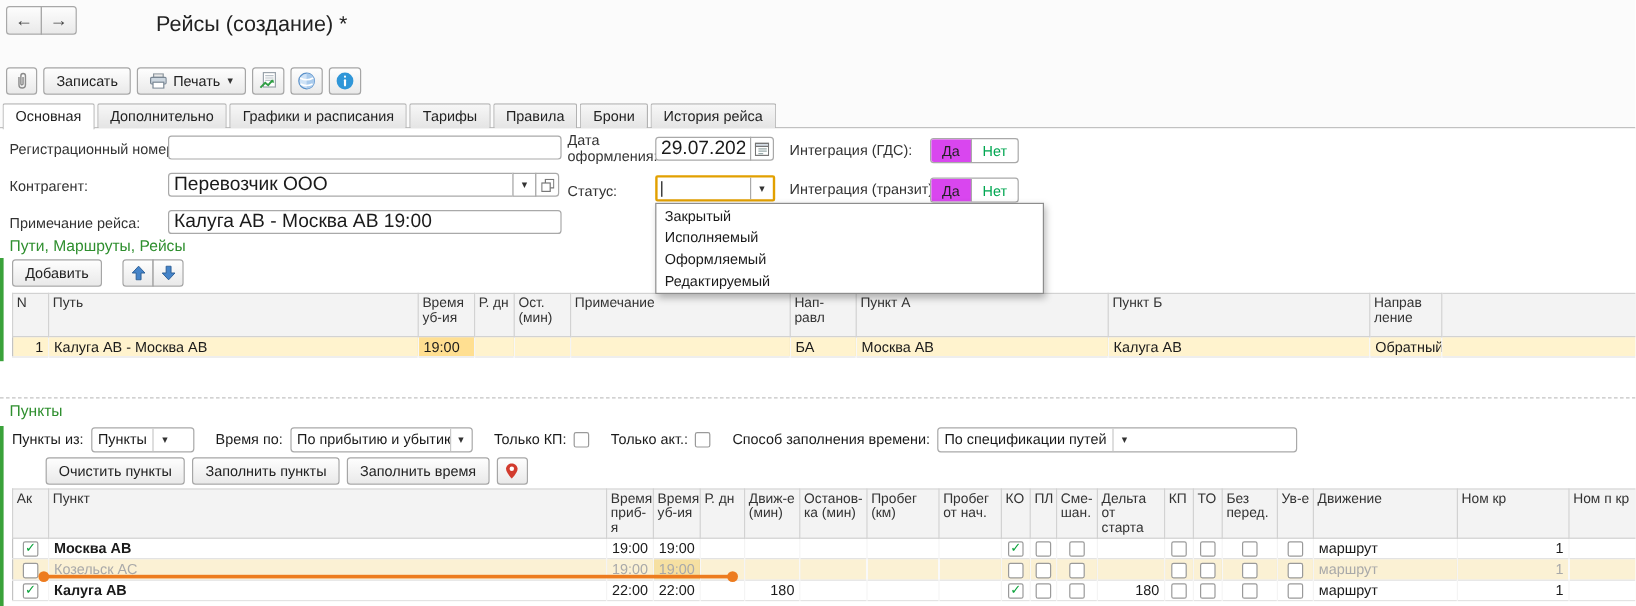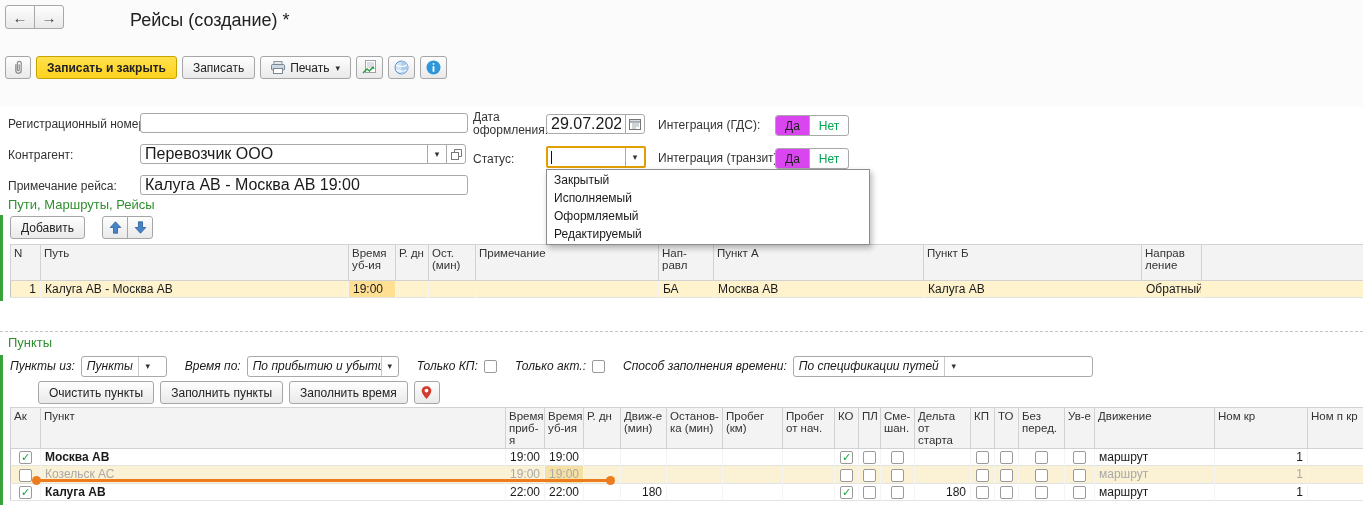--- a/index.html
+++ b/index.html
@@ -88,21 +88,21 @@
 
   
   .cb { display:inline-flex; width:13px; height:13px; border:1px solid #9a9a9a; border-radius:2px;
         background:#fff; align-items:center; justify-content:center; font-size:11px; font-weight:bold;
         color:#0ca33c; line-height:1; cursor:default; vertical-align:middle; }
   .cb .tick { visibility:hidden; }
   .cb.checked .tick { visibility:visible; }
   .cb-cell { text-align:center; padding:1px 0 !important; }
 
   
-  .filters { position:absolute; left:10px; top:248px; height:22px; display:flex; align-items:center; gap:6px; white-space:nowrap;font-style:italic; }
+  .filters { position:absolute; left:10px; top:248px; height:22px; display:flex; align-items:center; gap:6px; white-space:nowrap; }
   .combo { display:inline-flex; height:21px; border:1px solid #a9a9a9; border-radius:3px; background:#fff; align-items:stretch; overflow:hidden; }
   .combo-text { display:flex; align-items:center; padding:0 5px; overflow:hidden; }
   .combo-btn { width:19px; display:flex; align-items:center; justify-content:center; border-left:1px solid #c9c9c9; font-size:9px; color:#333; }
   .filters .gap { width:6px; }
 
   .ptbuttons { position:absolute; left:10px; top:274px; display:flex; gap:6px; align-items:flex-start;padding-left:28px; }
 
   
   .drag-line { position:absolute; left:35px; top:372px; width:577px; height:3px; background:#ed7c1f; z-index:5; }
   .drag-line .dot { position:absolute; top:-3px; width:9px; height:9px; border-radius:50%; background:#ed7c1f; }
@@ -128,23 +128,20 @@
   </div>
 
   <div class="toolbar">
     <div class="btn icon-only">
       <span>
         <svg width="13" height="15" viewBox="0 0 13 15">
             <path d="M3.8 4.2 L3.8 10.6 a2.7 2.7 0 0 0 5.4 0 L9.2 3.2 a1.9 1.9 0 0 0 -3.8 0 L5.4 9.8 a0.9 0.9 0 0 0 1.8 0 L7.2 4.2" fill="none" stroke="#8b8b8b" stroke-width="1.2"></path>
           </svg>
       </span>
     </div>
-    <div class="btn primary">
-        <span>Записать и закрыть</span>
-      </div>
     <div class="btn">
         <span>Записать</span>
       </div>
     <div class="btn">
       <span>
         <svg width="14" height="13" viewBox="0 0 14 13">
             <rect x="3" y="0.5" width="8" height="3" fill="#e8e8e8" stroke="#8a949c"></rect>
             <rect x="0.5" y="3.5" width="13" height="5.5" rx="1" fill="#cdd7e0" stroke="#7a8794"></rect>
             <rect x="2.5" y="7.5" width="9" height="5" fill="#fff" stroke="#7a8794"></rect>
           </svg>
@@ -178,20 +175,29 @@
       <span>
         <svg width="15" height="15" viewBox="0 0 15 15">
             <circle cx="7.5" cy="7.5" r="7" fill="#2f96d8"></circle>
             <rect x="6.6" y="3" width="1.8" height="1.8" rx="0.9" fill="#fff"></rect>
             <rect x="6.6" y="6" width="1.8" height="6" rx="0.9" fill="#fff"></rect>
           </svg>
       </span>
     </div>
   </div>
 
+  <div class="tabstrip">
+    <div class="tab active">Основная</div>
+    <div class="tab">Дополнительно</div>
+    <div class="tab">Графики и расписания</div>
+    <div class="tab">Тарифы</div>
+    <div class="tab">Правила</div>
+    <div class="tab">Брони</div>
+    <div class="tab">История рейса</div>
+  </div>
 
   <div class="content">
 
     <div class="lbl" style="left:8px; top:10px;">Регистрационный номер:</div>
     <input class="txt" style="position: absolute; left: 140px; top: 6px; width: 328px;" value="">
 
     <div class="lbl" style="left:8px; top:41px;">Контрагент:</div>
     <div class="inline-group" style="left:140px; top:37px;">
       <input class="txt attach-left" style="width: 288px;" value="Перевозчик ООО">
       <div class="mini-btn">

